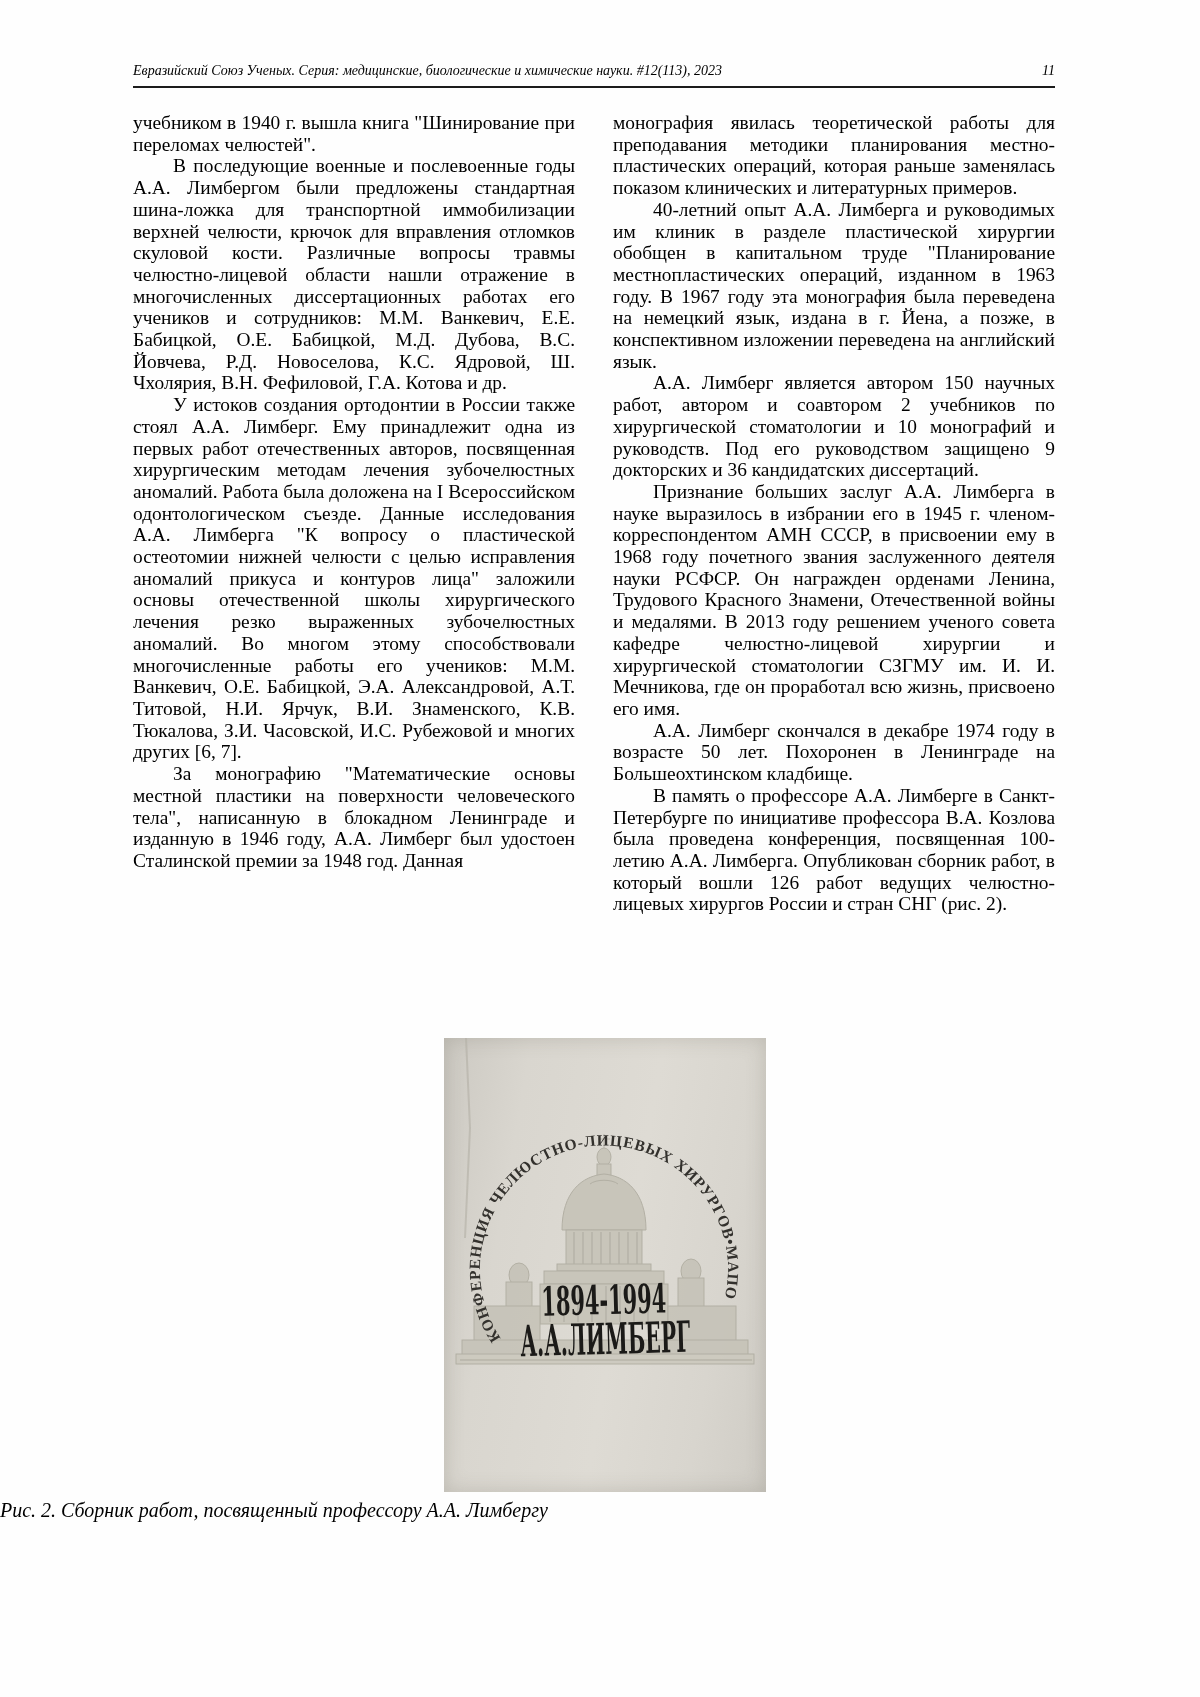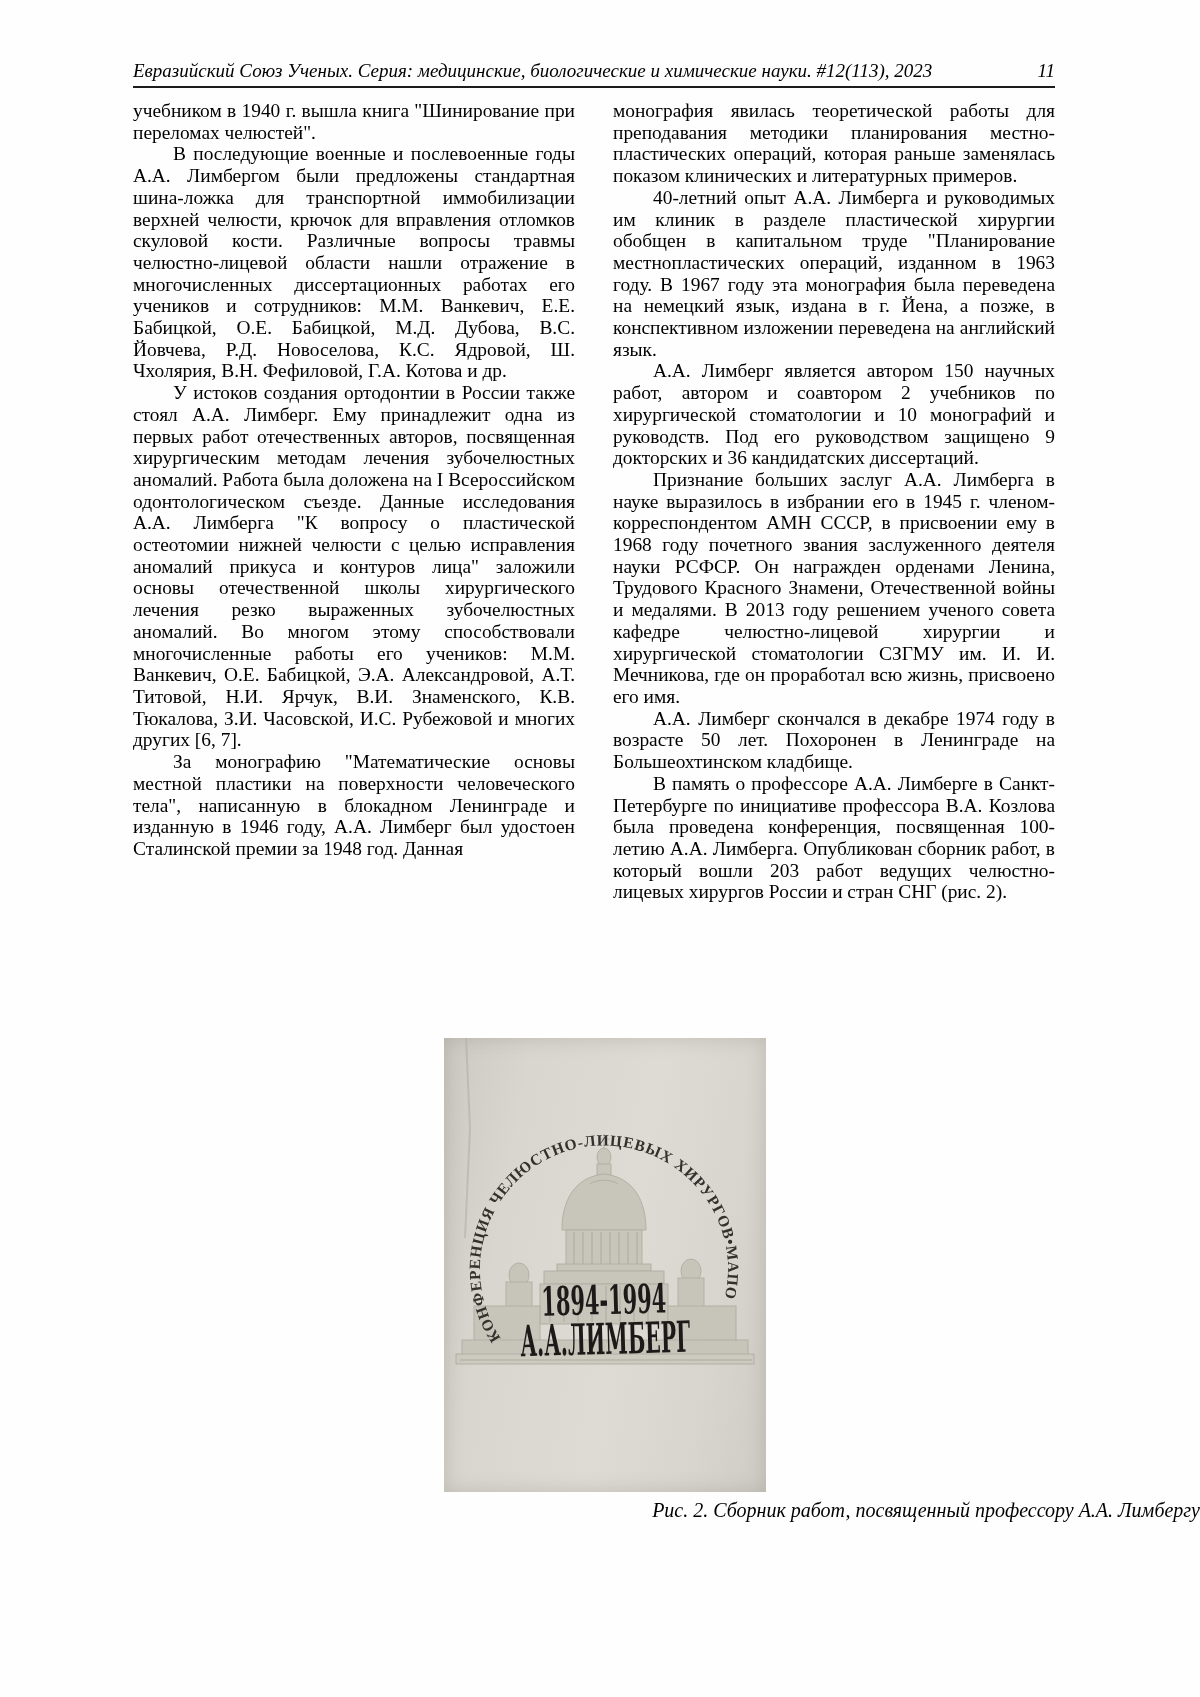--- a/index.html
+++ b/index.html
@@ -2,34 +2,34 @@
 <html lang="ru"><head>
 <meta charset="utf-8">
 <style>
   html,body{margin:0;padding:0;background:#ffffff;}
   .page{position:relative;width:1200px;height:1697px;background:#fefefe;overflow:hidden;
         font-family:"Liberation Serif", serif;color:#000;}
   
   .journal-header{position:absolute;left:133px;top:60px;width:922px;
         display:flex;justify-content:space-between;align-items:flex-start;
         border-bottom:2px solid #1c1c1c;padding-bottom:4px;
-        font-style:italic;font-size:19px;line-height:22px;white-space:nowrap;}
+        font-style:italic;font-size:14px;line-height:22px;white-space:nowrap;}
   .journal-header .pnum{padding-left:12px;}
   
-  .text-columns{position:absolute;left:133px;top:100px;width:922px;display:flex;gap:38px;justify-content:flex-end;}
+  .text-columns{position:absolute;left:133px;top:112px;width:922px;display:flex;gap:38px;justify-content:flex-end;}
   .col{width:450px;font-size:19.4px;line-height:21.7px;text-align:justify;
        text-justify:inter-word;hyphens:none;}
   .col p{margin:0;text-indent:40px;}
   .col p.cont{text-indent:0;}
   
   .photo{position:absolute;left:444px;top:1038px;width:322px;height:454px;
          background:linear-gradient(100deg,#ccc9c2 0%,#d9d6cf 22%,#dedbd4 55%,#d8d5ce 80%,#cfccc5 100%);
          box-shadow:inset 0 0 20px rgba(95,90,78,.22);}
   .photo svg{display:block;}
-  .caption{position:absolute;left:0;top:1498px;width:1200px;text-align:right;
+  .caption{position:absolute;left:0;top:1498px;width:1200px;text-align:left;
            font-style:italic;font-size:20px;line-height:24px;}
 </style>
 </head>
 <body>
 
 <div class="page">
 
   <div class="journal-header">
     <span>Евразийский Союз Ученых. Серия: медицинские, биологические и химические науки. #12(113), 2023</span>
     <span class="pnum">11</span>
@@ -41,21 +41,21 @@
       <p>В последующие военные и послевоенные годы А.А. Лимбергом были предложены стандартная шина-ложка для транспортной иммобилизации верхней челюсти, крючок для вправления отломков скуловой кости. Различные вопросы травмы челюстно-лицевой области нашли отражение в многочисленных диссертационных работах его учеников и сотрудников: М.М. Ванкевич, Е.Е. Бабицкой, О.Е. Бабицкой, М.Д. Дубова, В.С. Йовчева, Р.Д. Новоселова, К.С. Ядровой, Ш. Чхолярия, В.Н. Фефиловой, Г.А. Котова и др.</p>
       <p>У истоков создания ортодонтии в России также стоял А.А. Лимберг. Ему принадлежит одна из первых работ отечественных авторов, посвященная хирургическим методам лечения зубочелюстных аномалий. Работа была доложена на I Всероссийском одонтологическом съезде. Данные исследования А.А. Лимберга "К вопросу о пластической остеотомии нижней челюсти с целью исправления аномалий прикуса и контуров лица" заложили основы отечественной школы хирургического лечения резко выраженных зубочелюстных аномалий. Во многом этому способствовали многочисленные работы его учеников: М.М. Ванкевич, О.Е. Бабицкой, Э.А. Александровой, А.Т. Титовой, Н.И. Ярчук, В.И. Знаменского, К.В. Тюкалова, З.И. Часовской, И.С. Рубежовой и многих других [6, 7].</p>
       <p>За монографию "Математические основы местной пластики на поверхности человеческого тела", написанную в блокадном Ленинграде и изданную в 1946 году, А.А. Лимберг был удостоен Сталинской премии за 1948 год. Данная</p>
     </div>
     <div class="col">
       <p class="cont">монография явилась теоретической работы для преподавания методики планирования местно-пластических операций, которая раньше заменялась показом клинических и литературных примеров.</p>
       <p>40-летний опыт А.А. Лимберга и руководимых им клиник в разделе пластической хирургии обобщен в капитальном труде "Планирование местнопластических операций, изданном в 1963 году. В 1967 году эта монография была переведена на немецкий язык, издана в г. Йена, а позже, в конспективном изложении переведена на английский язык.</p>
       <p>А.А. Лимберг является автором 150 научных работ, автором и соавтором 2 учебников по хирургической стоматологии и 10 монографий и руководств. Под его руководством защищено 9 докторских и 36 кандидатских диссертаций.</p>
       <p>Признание больших заслуг А.А. Лимберга в науке выразилось в избрании его в 1945 г. членом-корреспондентом АМН СССР, в присвоении ему в 1968 году почетного звания заслуженного деятеля науки РСФСР. Он награжден орденами Ленина, Трудового Красного Знамени, Отечественной войны и медалями. В 2013 году решением ученого совета кафедре челюстно-лицевой хирургии и хирургической стоматологии СЗГМУ им. И. И. Мечникова, где он проработал всю жизнь, присвоено его имя.</p>
       <p>А.А. Лимберг скончался в декабре 1974 году в возрасте 50 лет. Похоронен в Ленинграде на Большеохтинском кладбище.</p>
-      <p>В память о профессоре А.А. Лимберге в Санкт-Петербурге по инициативе профессора В.А. Козлова была проведена конференция, посвященная 100-летию А.А. Лимберга. Опубликован сборник работ, в который вошли 203 работ ведущих челюстно-лицевых хирургов России и стран СНГ (рис. 2).</p>
+      <p>В память о профессоре А.А. Лимберге в Санкт-Петербурге по инициативе профессора В.А. Козлова была проведена конференция, посвященная 100-летию А.А. Лимберга. Опубликован сборник работ, в который вошли 126 работ ведущих челюстно-лицевых хирургов России и стран СНГ (рис. 2).</p>
     </div>
   </div>
 
   <div class="photo">
     <svg width="322" height="454" viewBox="0 0 322 454">
 
       <path d="M 22 0 L 26 90 L 21 200" stroke="#b3afa5" stroke-width="2" fill="none" opacity="0.6"></path>
 
       <g fill="#c6c3b8" stroke="#aeab9f" stroke-width="1" opacity="0.9">
         <line x1="160" y1="96" x2="160" y2="110" stroke="#b5b2a7"></line>

